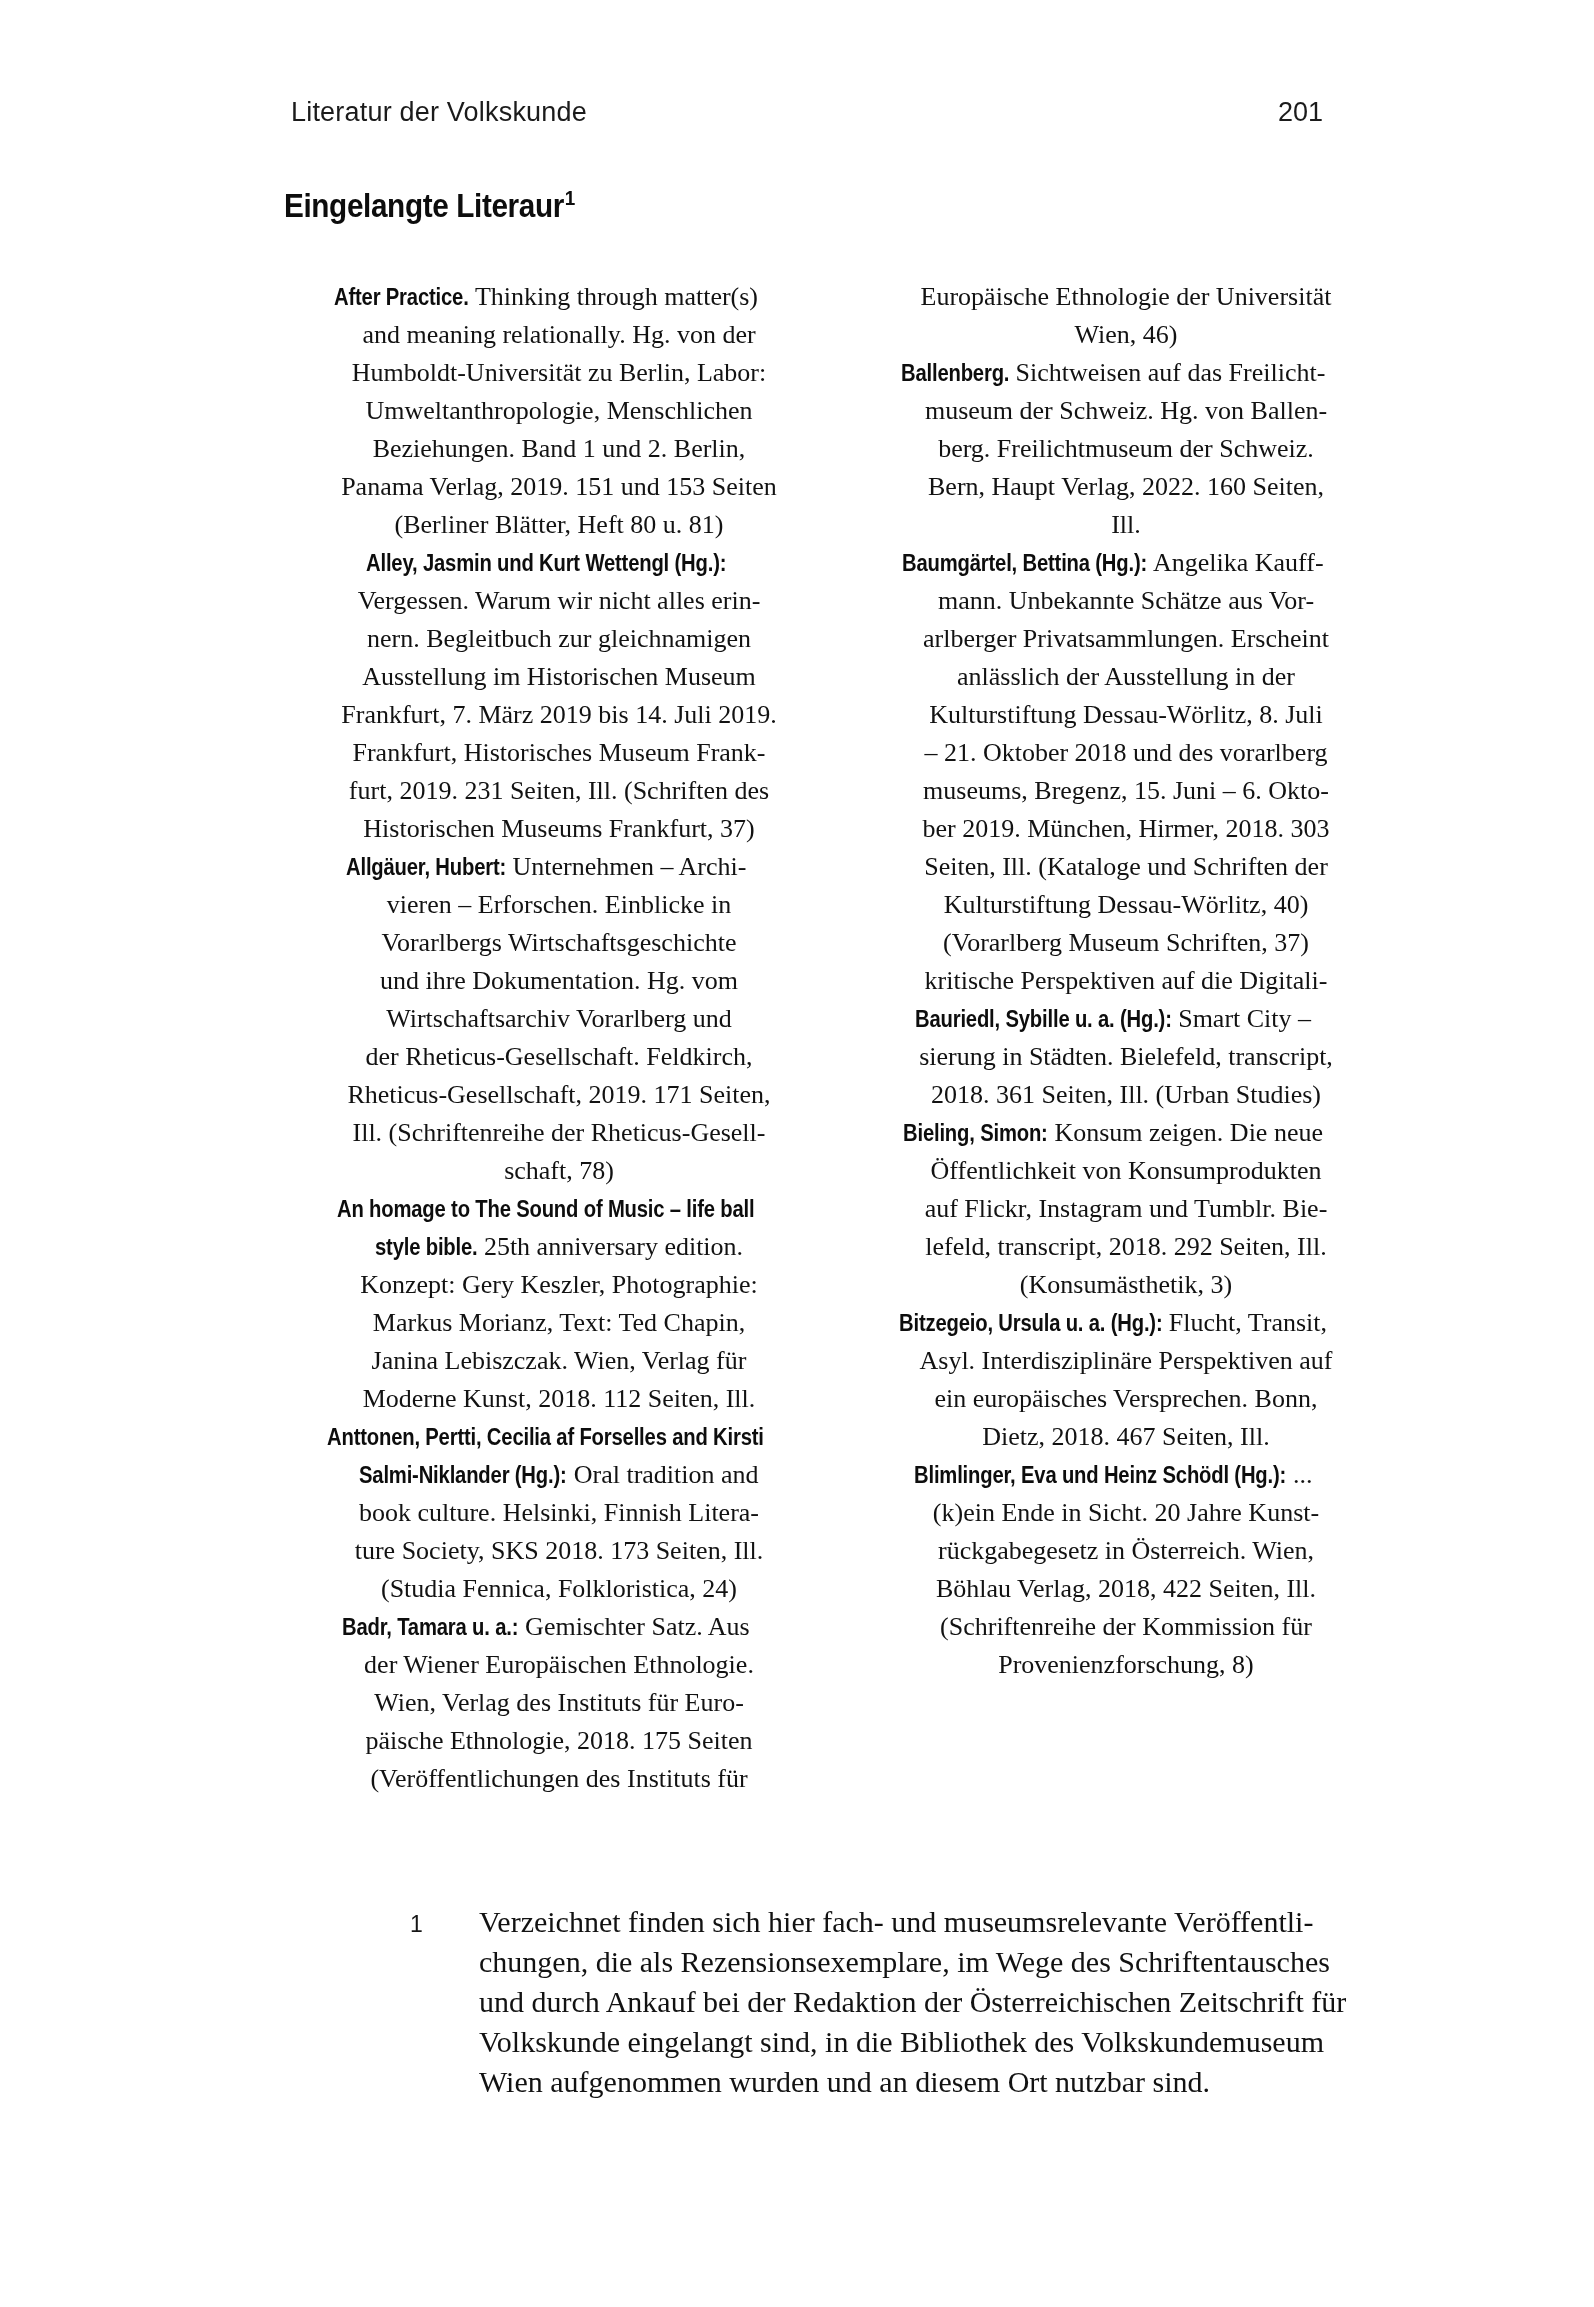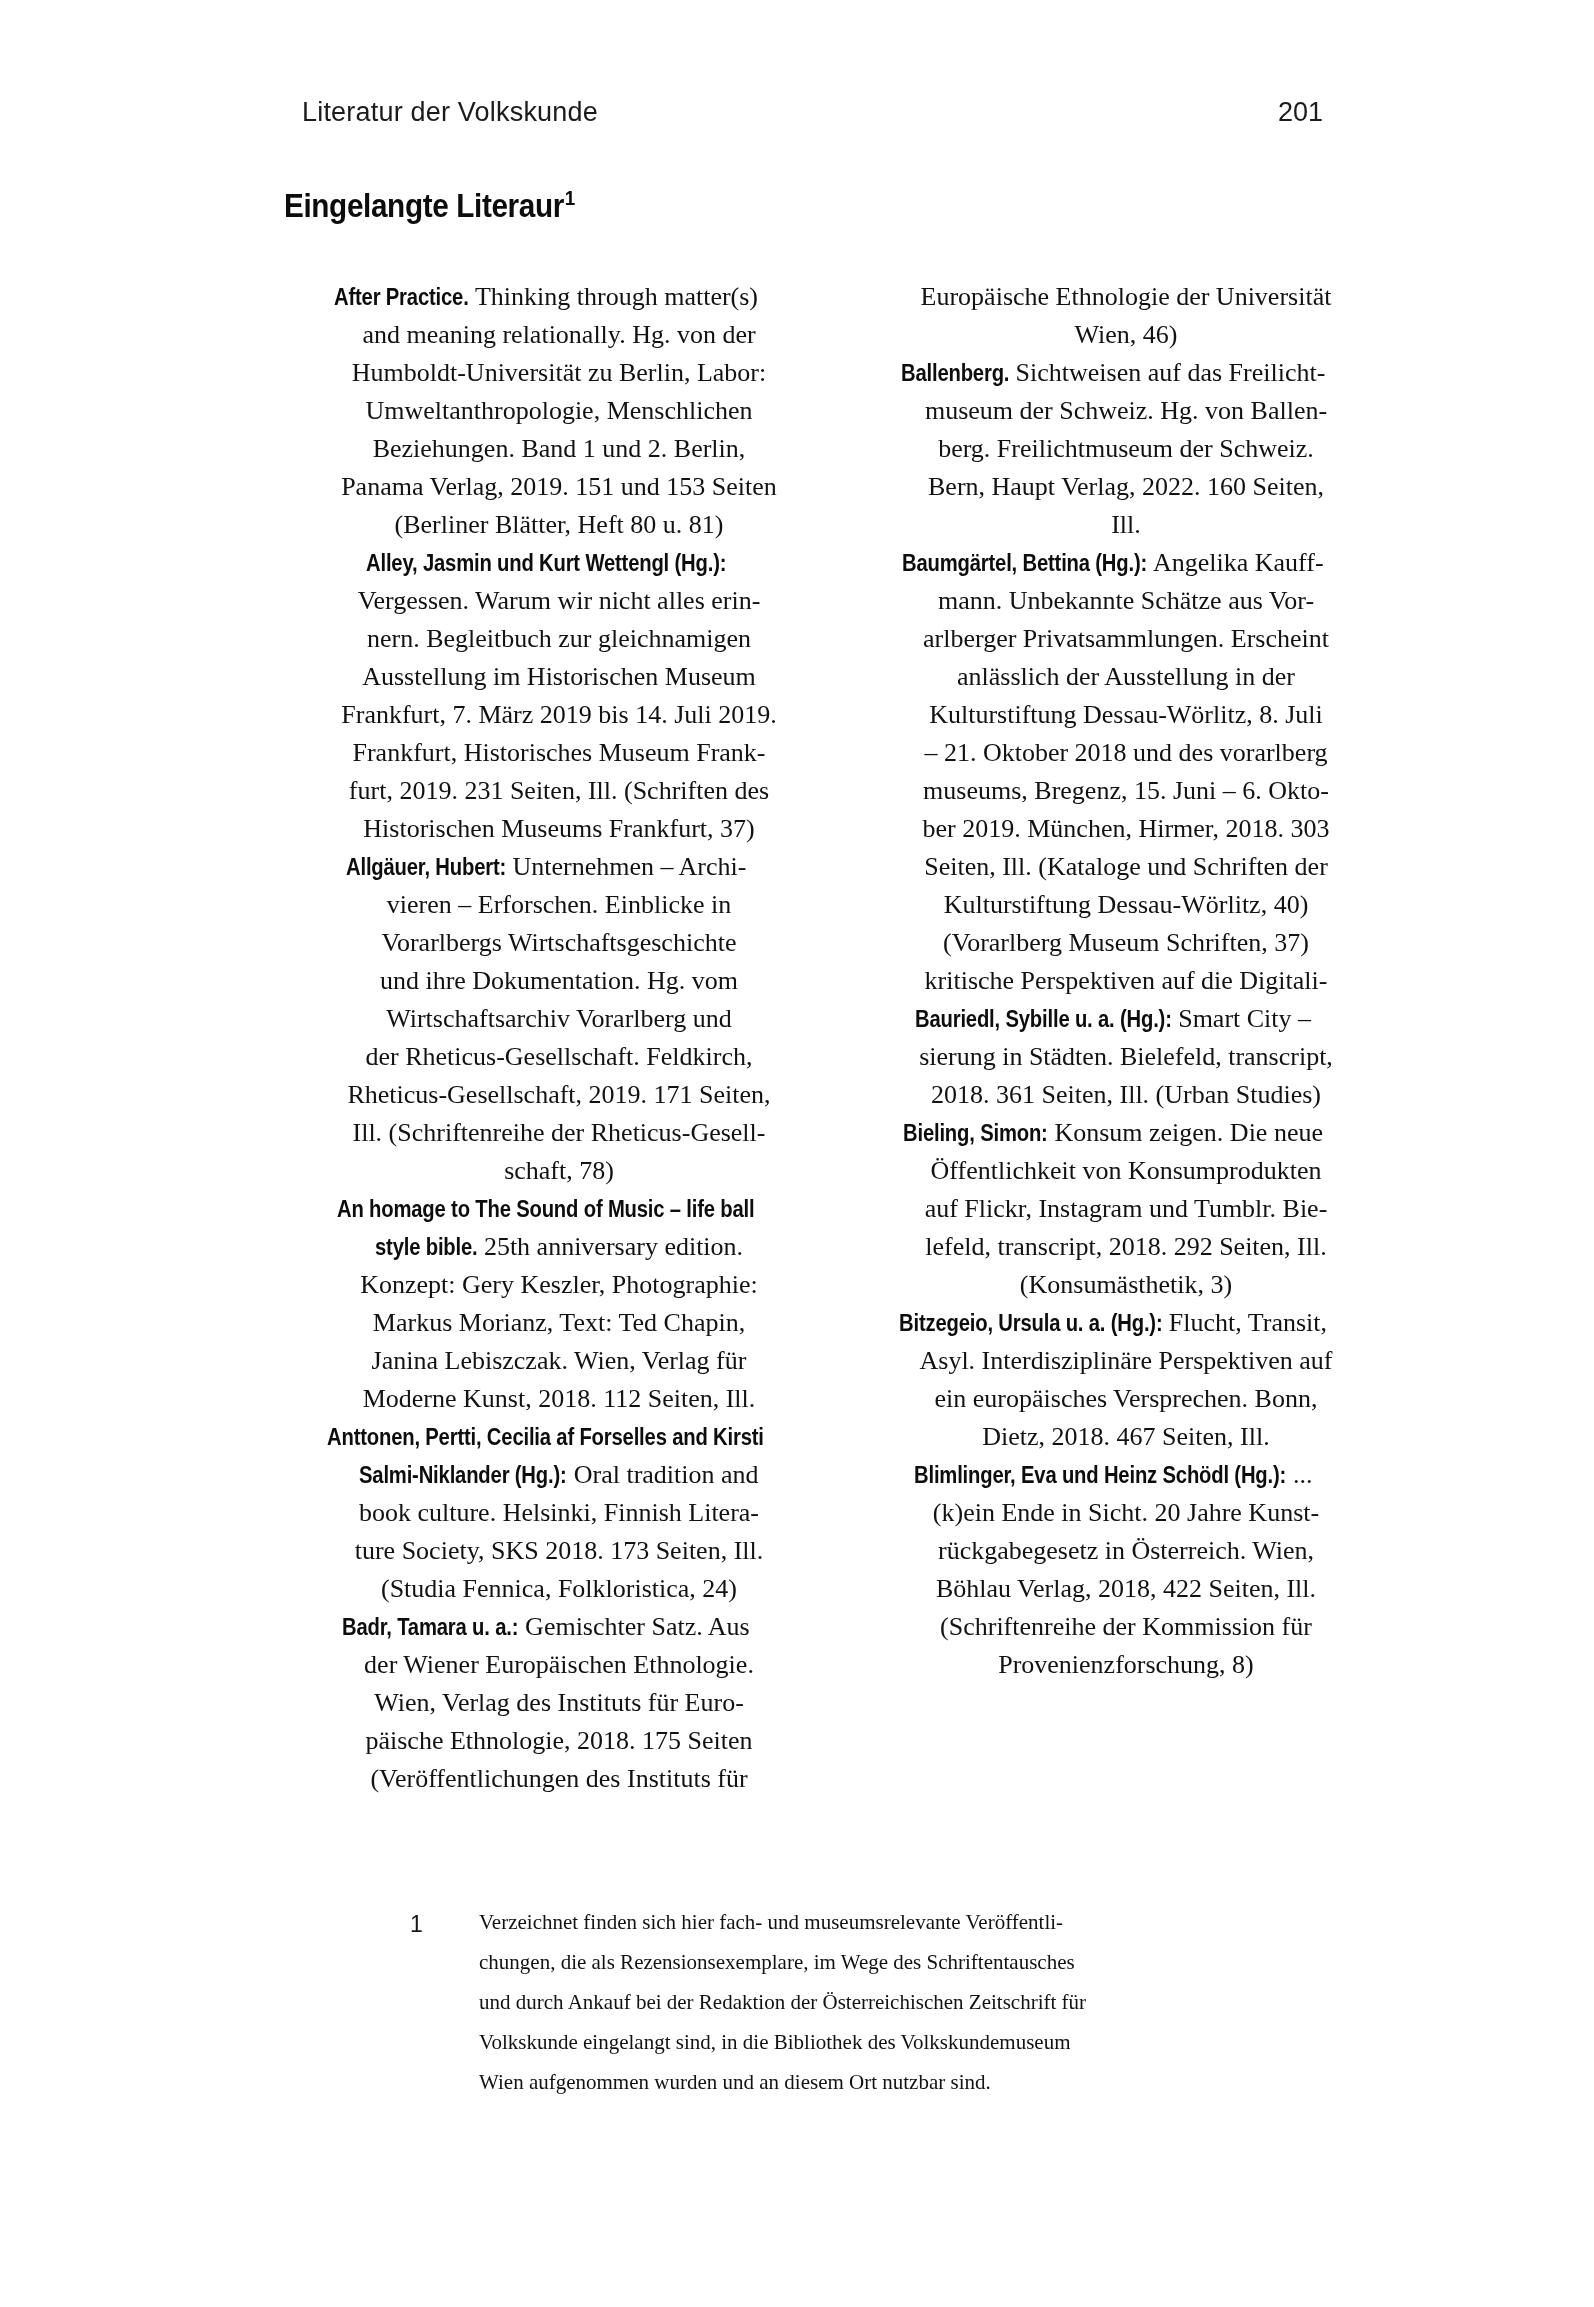--- a/index.html
+++ b/index.html
@@ -6,21 +6,21 @@
   html,body { background:#ffffff; }
   body {
     position:relative;
     width:1595px; height:2307px;
     font-family:"Liberation Serif", serif;
     color:#141414;
     overflow:hidden;
   }
 
   #running-head {
-    position:absolute; left:302px; top:97px;
+    position:absolute; left:291px; top:97px;
     font-family:"Liberation Sans", sans-serif;
     font-size:27px; letter-spacing:0.2px; color:#1b1b1b;
   }
   #page-number {
     position:absolute; left:1278px; top:97px; width:96px;
     text-align:left;
     font-family:"Liberation Sans", sans-serif;
     font-size:27px; color:#1b1b1b;
   }
   #main-heading {
@@ -55,21 +55,21 @@
     transform:scaleX(0.88); transform-origin:0 50%;
   }
 
   #footnote-number {
     position:absolute; left:410px; top:1911px;
     font-family:"Liberation Sans", sans-serif;
     font-size:23px; color:#161616;
   }
   #footnote-text { position:absolute; left:479px; top:1902px; width:897px; }
   .fn-line {
-    font-size:21px; line-height:40px;
+    font-size:30px; line-height:40px;
     white-space:nowrap; color:#121212;
   }
 </style>
 </head>
 <body>
 
 <div id="running-head">Literatur der Volkskunde</div>
 
 <div id="page-number">201</div>
 

